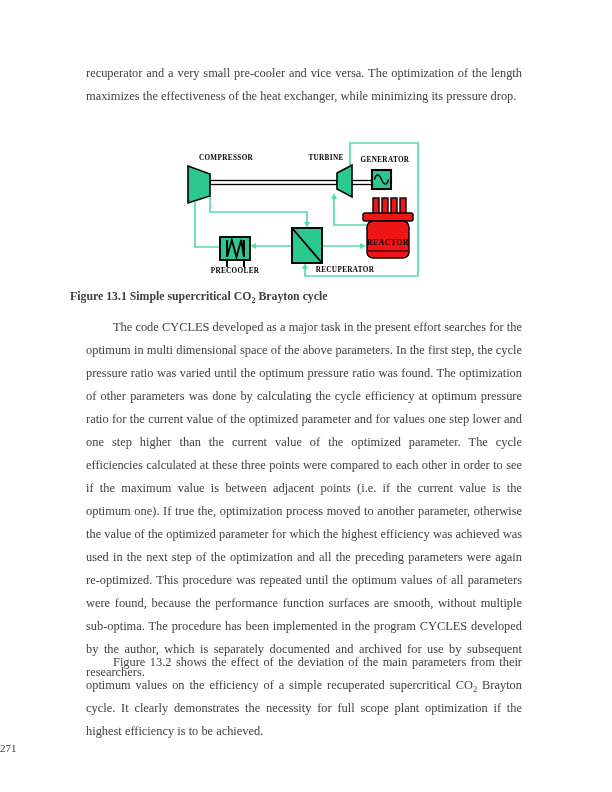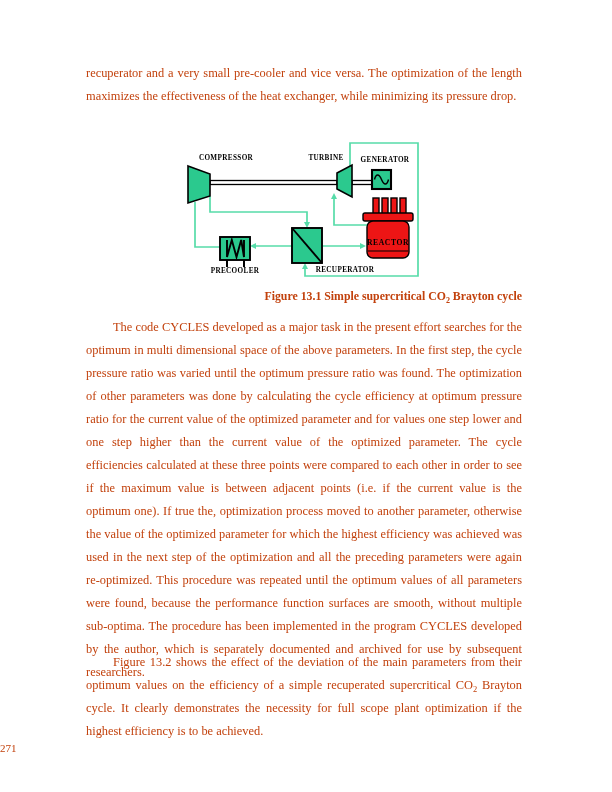--- a/index.html
+++ b/index.html
@@ -7,38 +7,38 @@
     --green-line:#57DCA9;
     --red:#ED1515;
     --ink:#000000;
   }
   html,body{margin:0;padding:0;background:#ffffff;}
   .page{
     position:relative;
     width:612px;height:792px;
     background:#ffffff;
     font-family:"Liberation Serif", serif;
-    color:#c2410c;
+    color:#404040;
     overflow:hidden;
   }
   .para{
     position:absolute;
     left:86px;width:436px;
     font-size:12.4px;
     line-height:23px;
     text-align:justify;
     text-align-last:left;
   }
   .indent{text-indent:27px;}
   sub{font-size:0.68em;line-height:0;}
   .caption{
     position:absolute;
-    left:86px;width:436px;
+    left:70px;width:436px;
     top:289px;
-    text-align:right;
+    text-align:left;
     font-weight:bold;
     font-size:11.8px;
   }
   .pagenum{
     position:absolute;
     left:0;width:612px;
     top:742px;
     font-size:11px;
   }
   .diagram{

